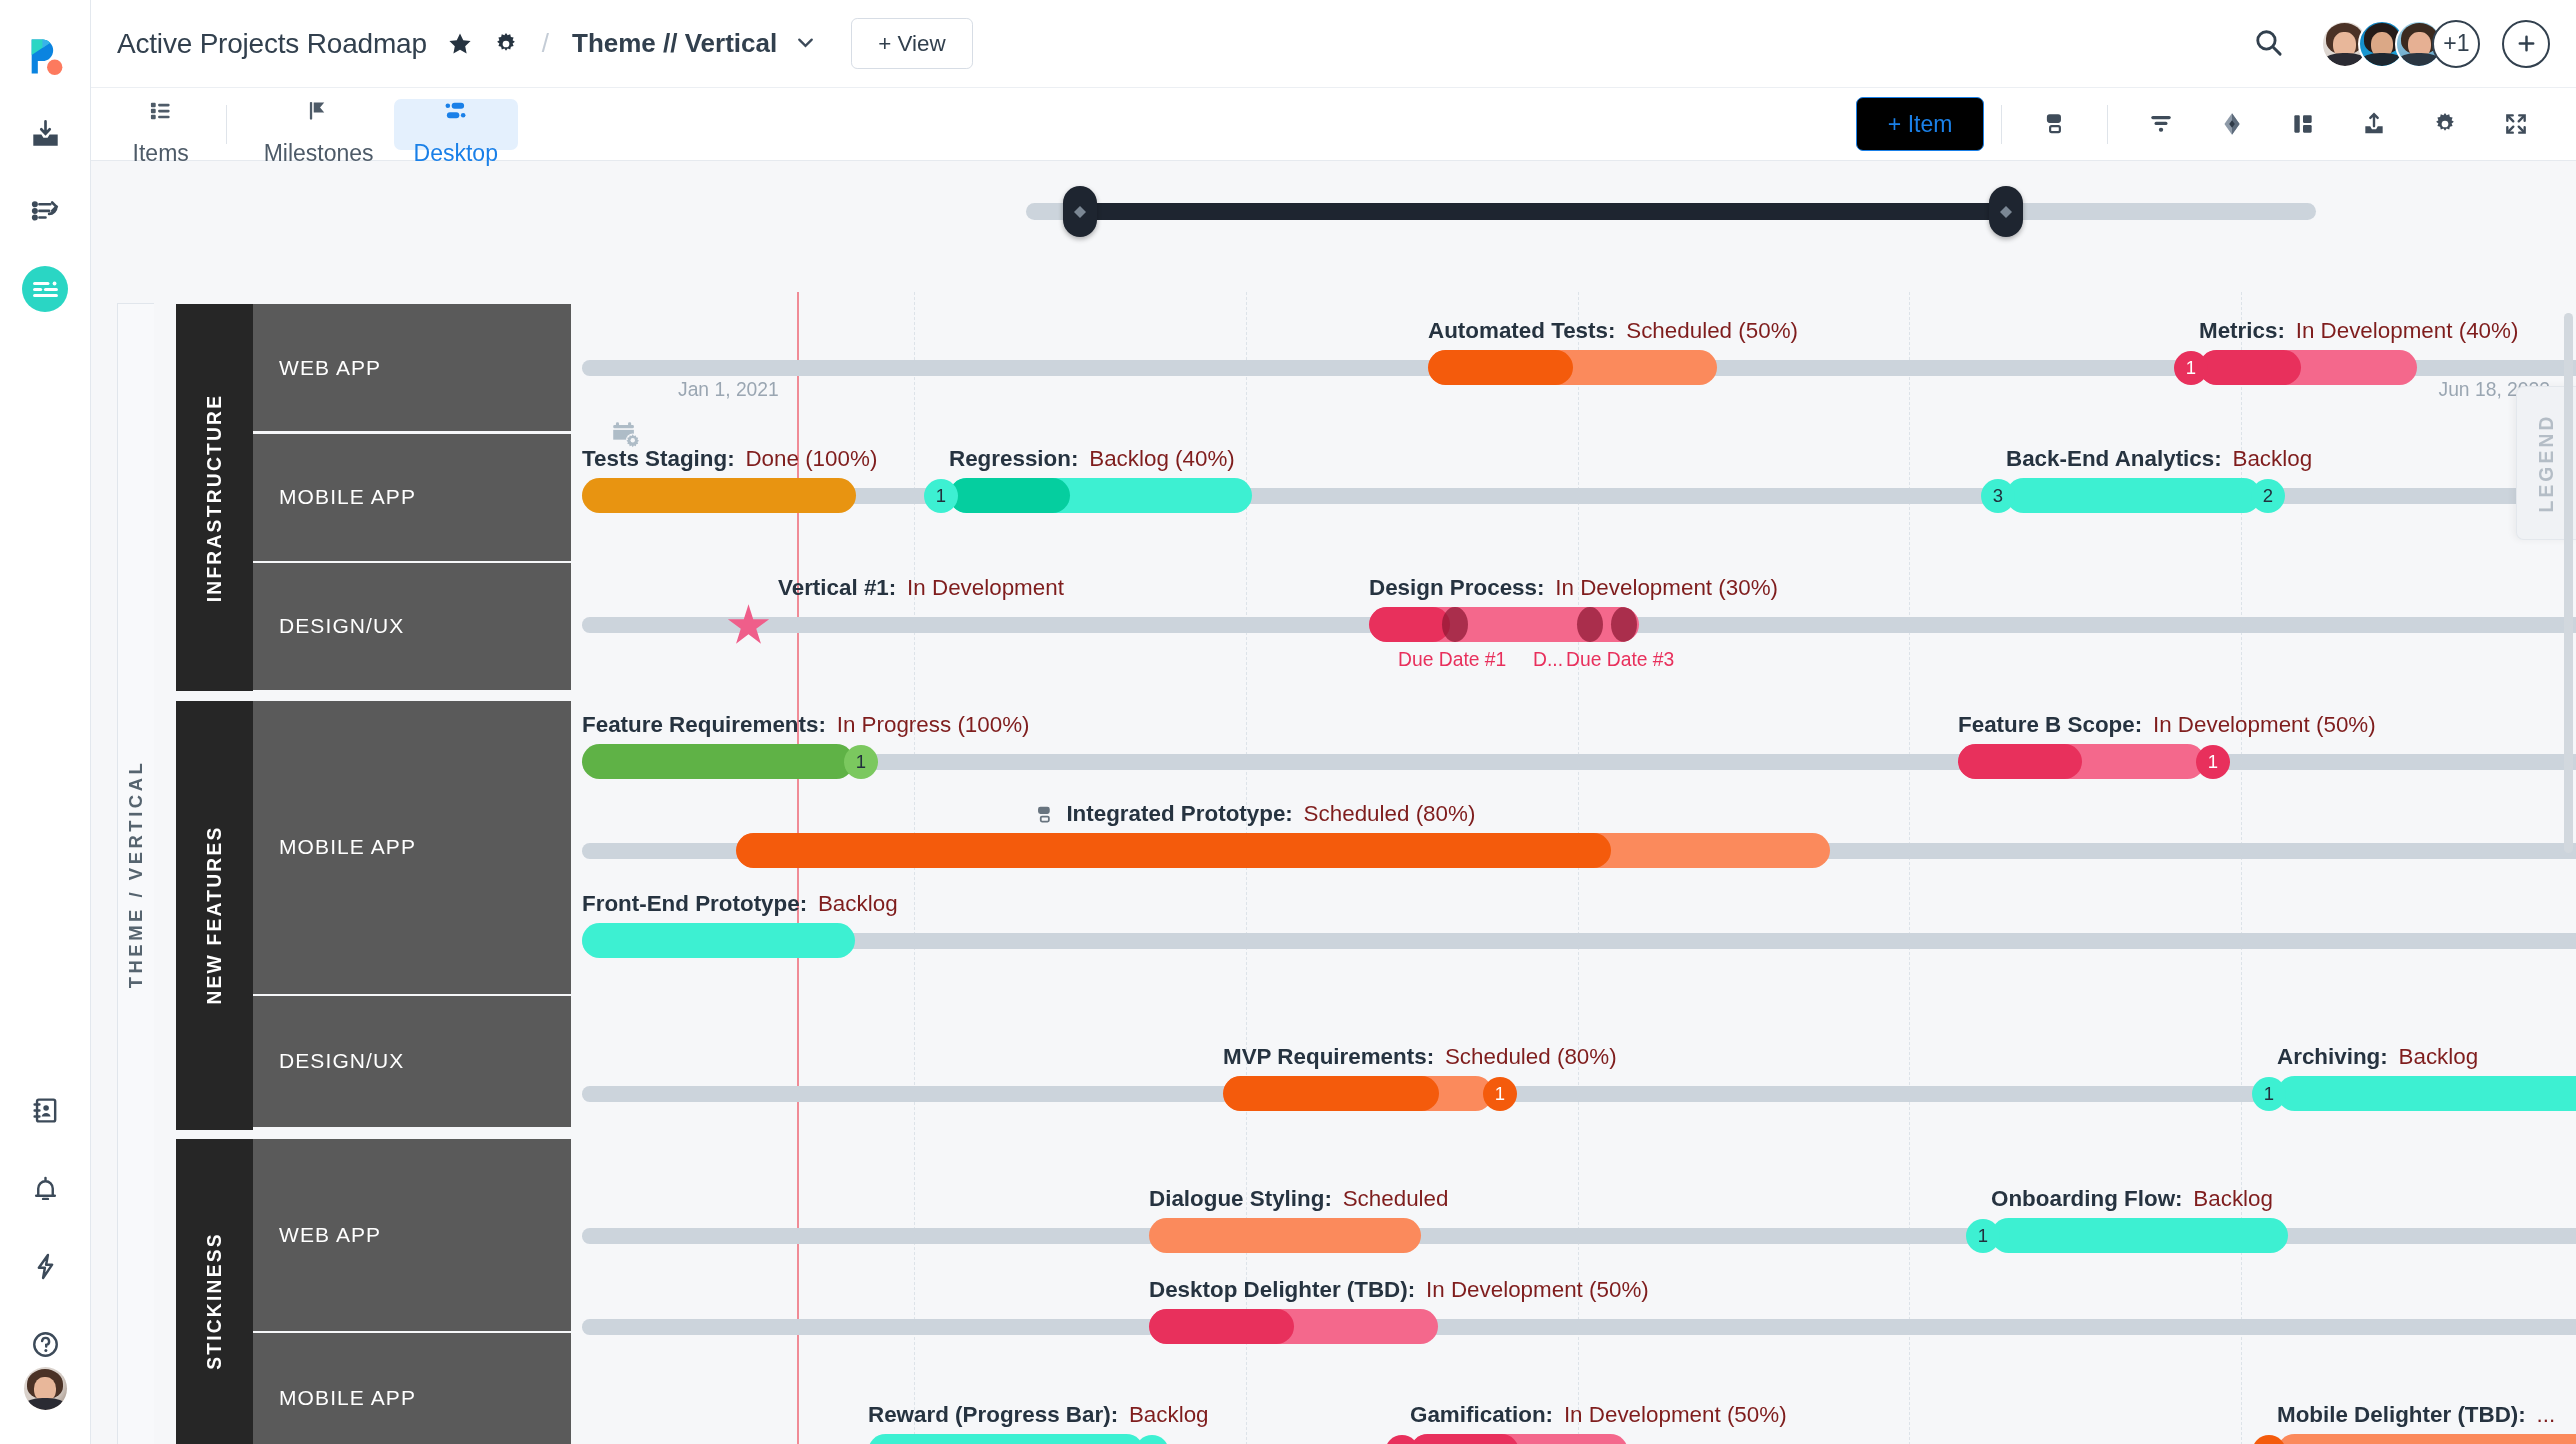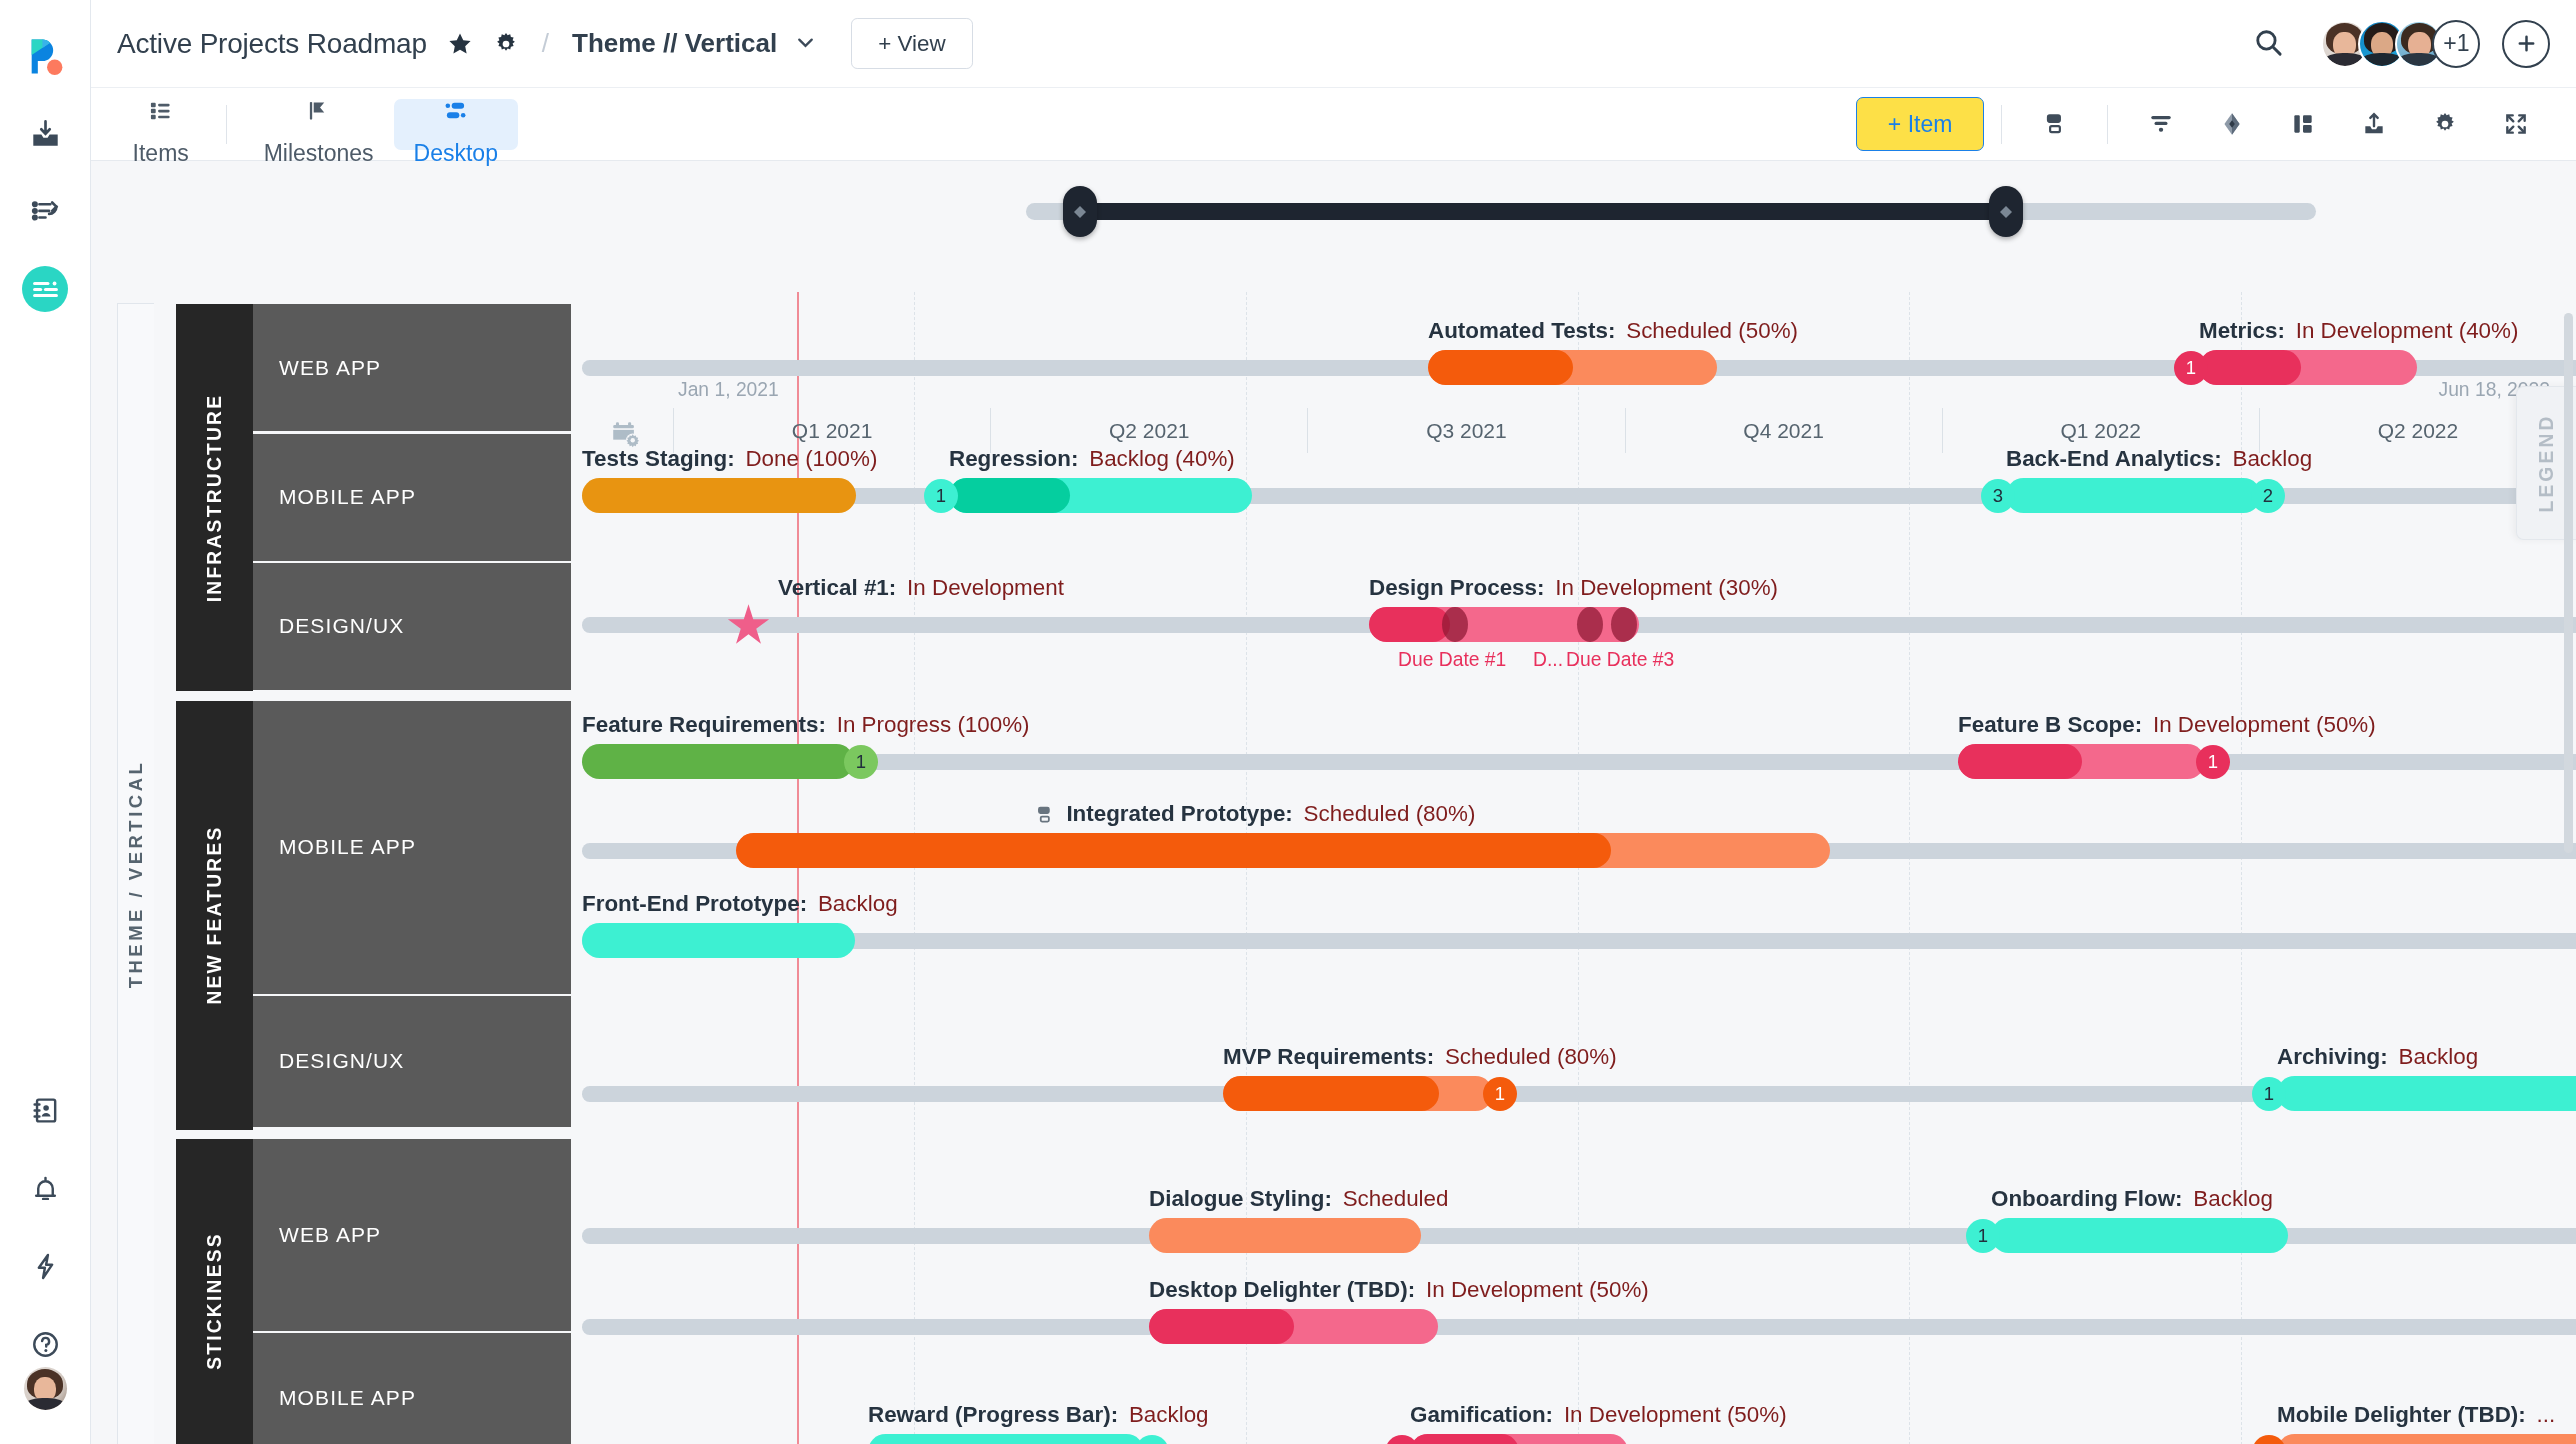--- a/index.html
+++ b/index.html
@@ -104,21 +104,21 @@
     height: 51px; display: flex; align-items: center; gap: 12.3px;
     padding: 0 20px; border-radius: 7px; cursor: pointer;
     font-size: 23px; color: #4e5b68; white-space: nowrap; flex-direction: column;
   }
   .tab.active { background: #e4f0fd; color: #1a80e8; }
   .tb-sep { width: 0.8px; height: 39px; background: #dfe4ea; margin: 0 17px; }
   #toolbar .tspace { flex: 1 1 auto; }
   .btn-item {
     border: 1.5px solid #1a80e8; color: #1a80e8; border-radius: 7px;
     height: 54px; padding: 0 31px; display: flex; align-items: center;
-    font-size: 23px; background: #fde047; cursor: pointer; white-space: nowrap;
+    font-size: 23px; background: #000000; cursor: pointer; white-space: nowrap;
   }
   .tool-ico {
     width: 71px; height: 54px; display: flex; align-items: center;
     justify-content: center; color: #3f4c5a; cursor: pointer;
   }
 
   
   #tlheader {
     position: absolute; left: 91px; top: 161px; width: 2485px; height: 131px;
     background: #f6f7f9; z-index: 20;
@@ -539,28 +539,20 @@
       <rect x="2.5" y="4.6" width="16" height="2.6" rx="1"></rect>
       <rect x="4.6" y="2.6" width="2.4" height="3.4" rx="1"></rect>
       <rect x="14" y="2.6" width="2.4" height="3.4" rx="1"></rect>
       <path d="M2.5 8.4 h16 v7.6 h-16z"></path>
       <circle cx="17.6" cy="16.4" r="5.2" fill="#f6f7f9"></circle>
       <path d="M17.6 11.9 l.9 1.3 1.5-.5 .3 1.5 1.5.4 -.5 1.4 1.2.9 -1.2.9 .5 1.4 -1.5.4 -.3 1.5 -1.5-.5 -.9 1.3 -.9-1.3 -1.5.5 -.3-1.5 -1.5-.4 .5-1.4 -1.2-.9 1.2-.9 -.5-1.4 1.5-.4 .3-1.5 1.5.5z"></path>
       <circle cx="17.6" cy="16.4" r="1.7" fill="#f6f7f9"></circle>
     </svg>
   </div>
 
-  <div id="quarters">
-    <div class="q">Q1 2021</div>
-    <div class="q">Q2 2021</div>
-    <div class="q">Q3 2021</div>
-    <div class="q">Q4 2021</div>
-    <div class="q">Q1 2022</div>
-    <div class="q">Q2 2022</div>
-  </div>
 </div>
 
 <div id="body-area">
   <div id="grid-lines">
       <div class="gl" style="left: 332px;"></div>
       <div class="gl" style="left: 664px;"></div>
       <div class="gl" style="left: 996px;"></div>
       <div class="gl" style="left: 1327px;"></div>
       <div class="gl" style="left: 1659px;"></div>
       <div id="today-line" style="left: 215px;"></div>

